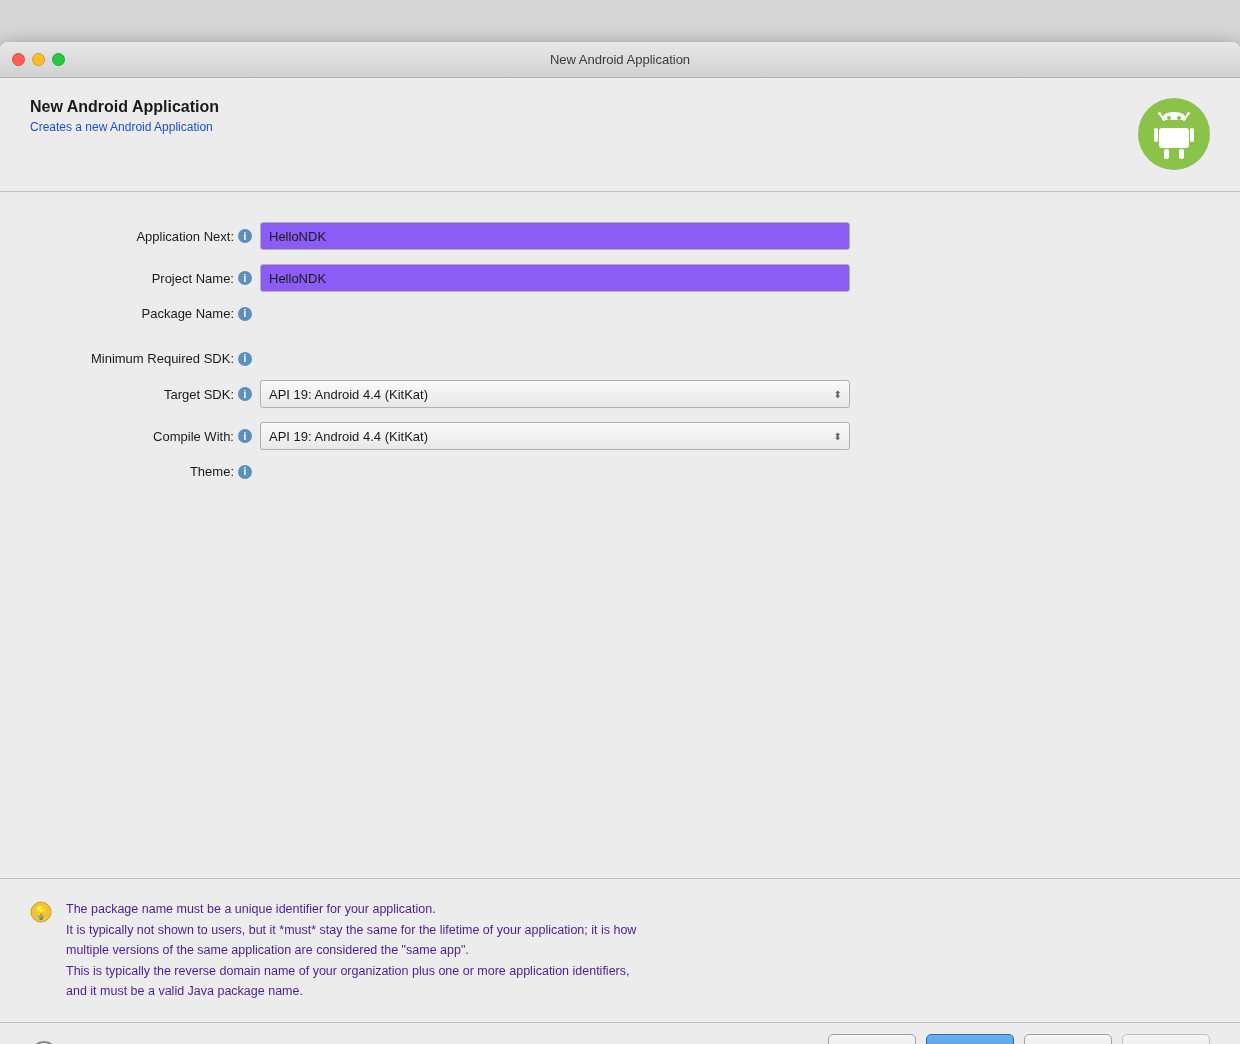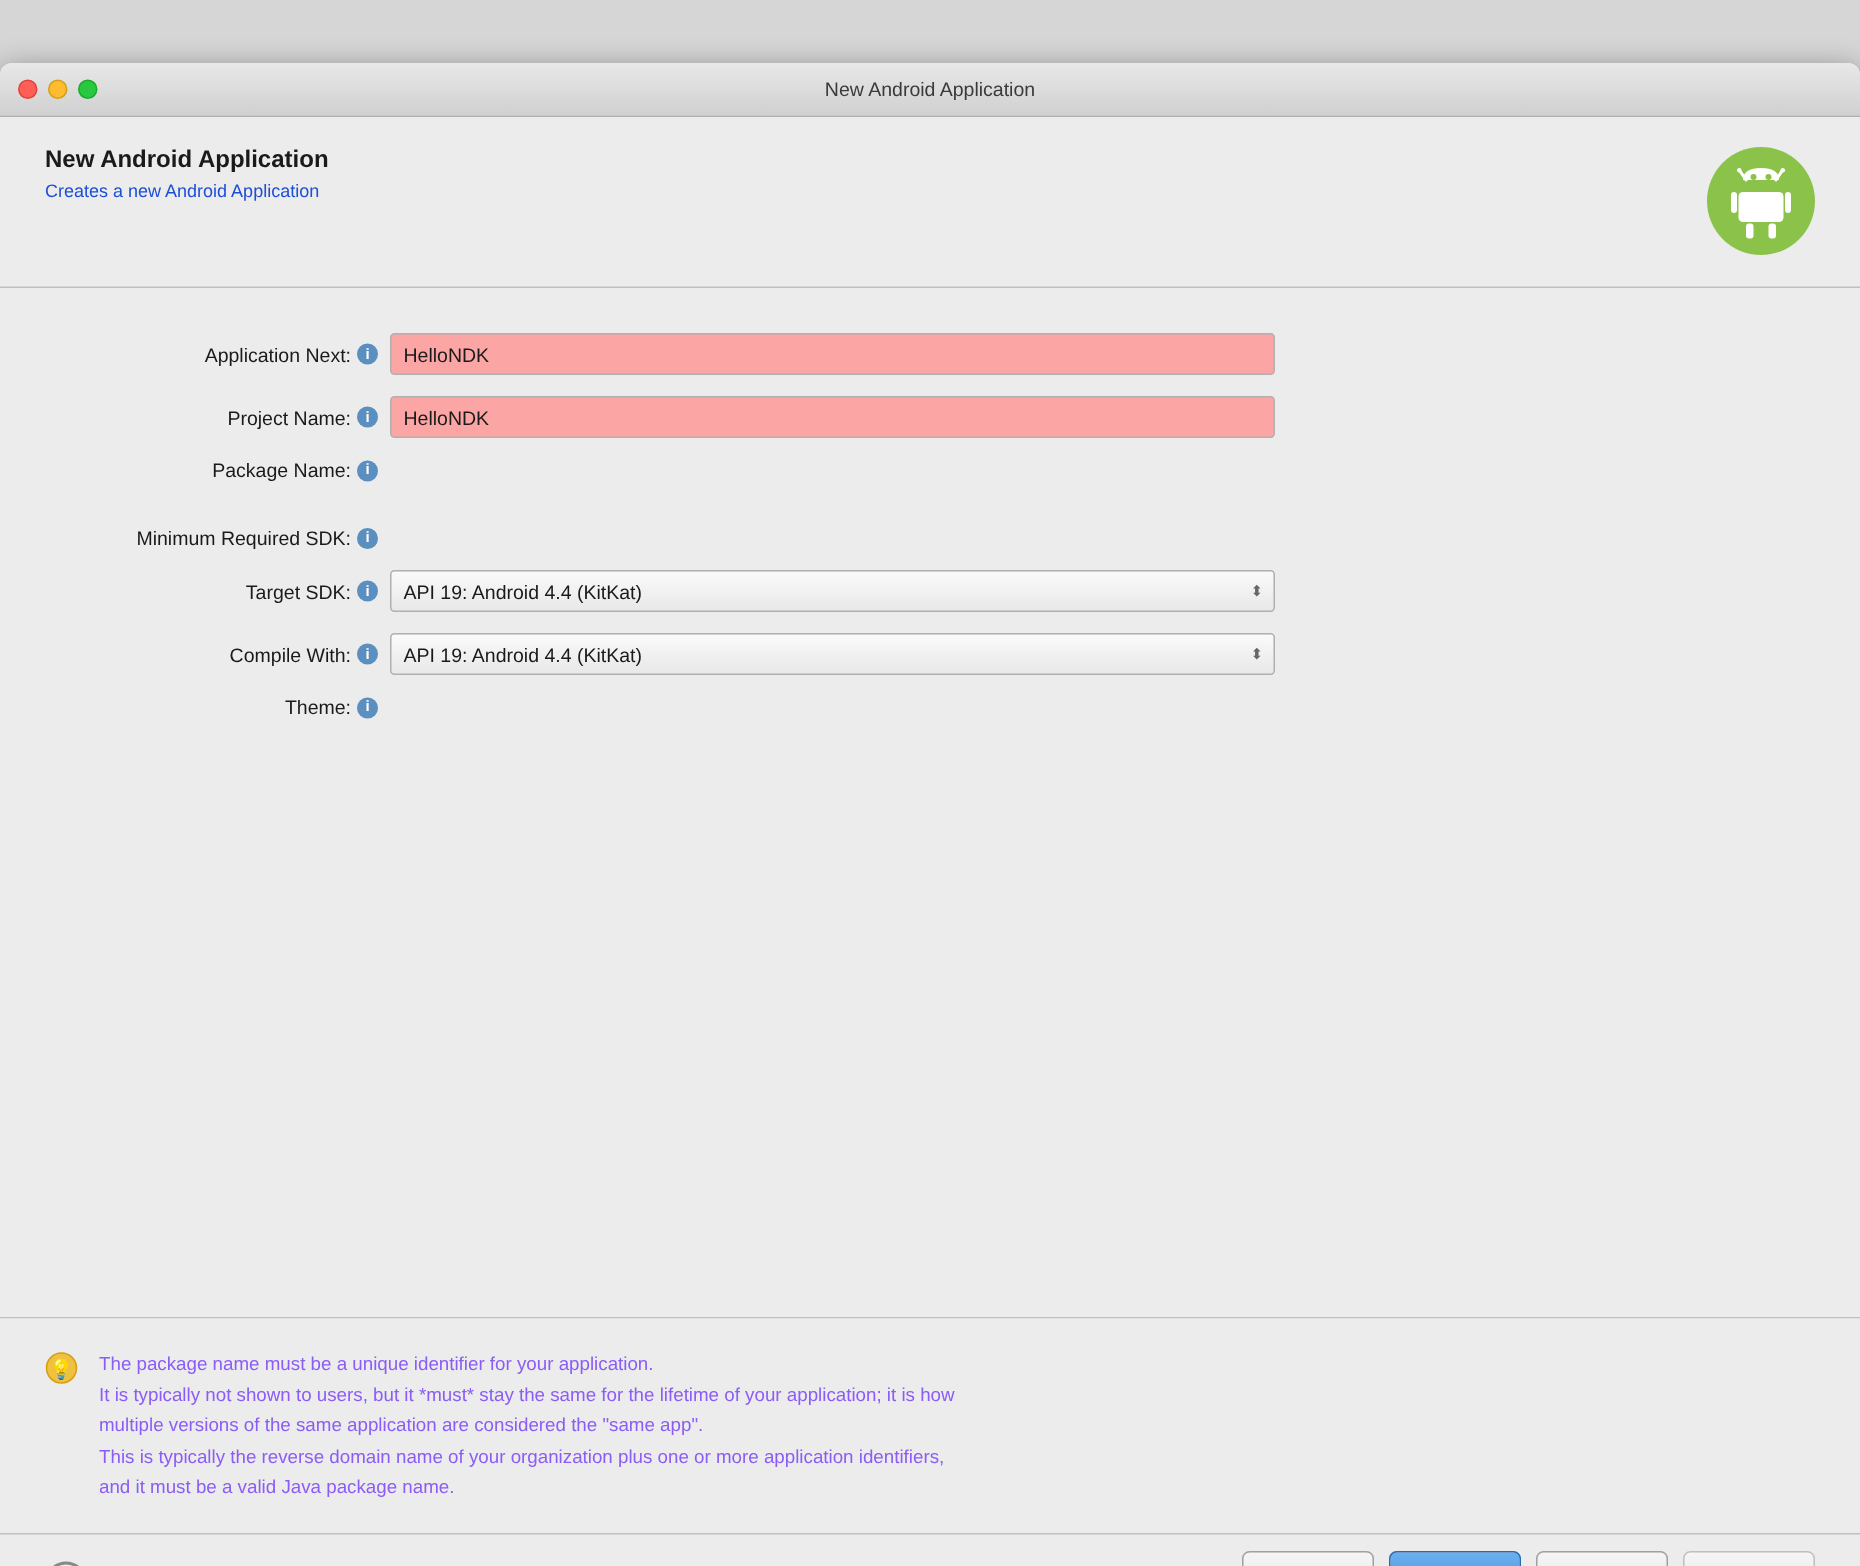--- a/index.html
+++ b/index.html
@@ -144,21 +144,21 @@
       flex-shrink: 0;
       cursor: pointer;
     }
 
     .form-input {
       flex: 1;
       max-width: 590px;
       height: 28px;
       border: 1px solid #b0b0b0;
       border-radius: 3px;
-      background: #fca5a5;
+      background: #8b5cf6;
       padding: 0 8px;
       font-size: 13px;
       color: #1a1a1a;
       outline: none;
     }
 
     .form-input.focused {
       border: 2px solid #4a90d9;
       box-shadow: 0 0 0 2px rgba(74, 144, 217, 0.25);
     }
@@ -217,21 +217,21 @@
 
     .lightbulb-icon {
       width: 22px;
       height: 22px;
       flex-shrink: 0;
       margin-top: 2px;
     }
 
     .info-text {
       font-size: 12.5px;
-      color: #8b5cf6;
+      color: #4c1d95;
       line-height: 1.65;
     }
 
     
     .footer {
       height: 64px;
       background: #ececec;
       border-top: 1px solid #c0c0c0;
       display: flex;
       align-items: center;

